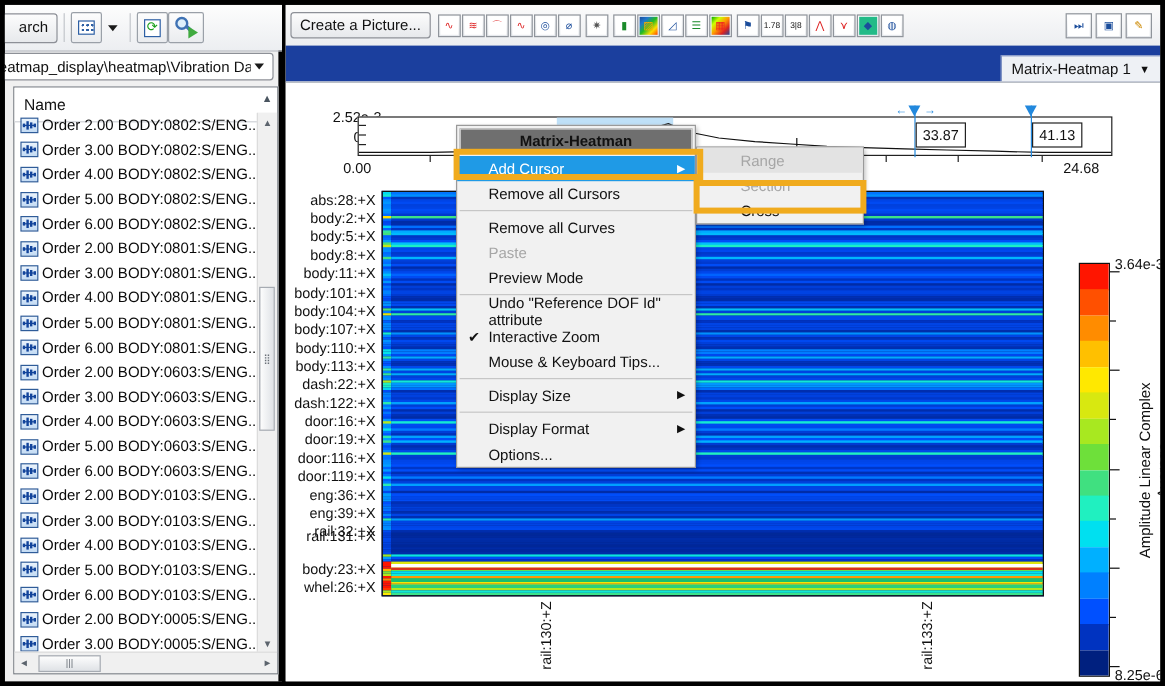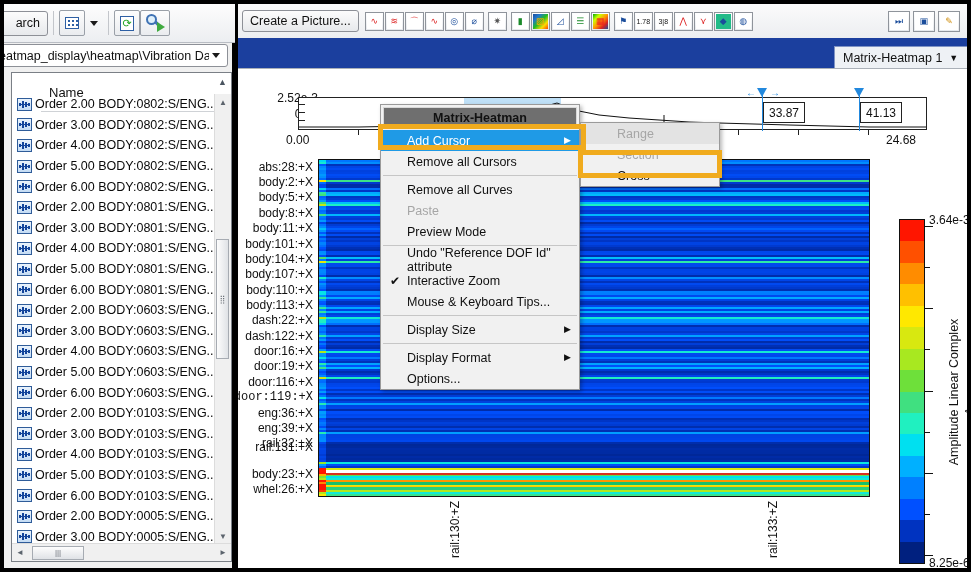--- a/index.html
+++ b/index.html
@@ -63,23 +63,23 @@
     display:flex;align-items:center;padding:0 4px;font-size:12.5px;color:#111;
   }
   .lp-path .txt{flex:1;white-space:nowrap;overflow:hidden;}
   .lp-path .dd{width:14px;display:flex;align-items:center;justify-content:center;}
 
   .lp-list{
     position:absolute;left:7px;top:68px;width:221px;height:490px;
     background:#fff;border:1px solid #7a7f86;box-sizing:border-box;overflow:hidden;
   }
   .lp-head{
-    height:39px;border-bottom:1px solid #cfd2d6;background:#fff;
+    height:29px;border-bottom:1px solid #cfd2d6;background:#fff;
     display:flex;align-items:center;padding-left:8px;font-size:13px;color:#111;
-    box-sizing:border-box;position:relative;margin-left:29px;
+    box-sizing:border-box;position:relative;
   }
   .lp-head .updn{position:absolute;right:4px;top:4px;color:#4a5560;font-size:9px;}
   .lp-rows{position:absolute;left:0;top:21px;right:16px;bottom:17px;overflow:hidden;}
   .lp-row{
     height:20.6px;display:flex;align-items:center;padding-left:5px;
     font-size:12.5px;color:#0a0a0a;white-space:nowrap;
   }
   .wave-ico{
     width:15px;height:13px;margin-right:3px;flex:0 0 auto;
     border:1px solid #2f5c99;box-sizing:border-box;
@@ -538,21 +538,21 @@
           <div class="yl" style="top: 84.5px;">body:101:+X</div>
           <div class="yl" style="top: 99.8636px;">body:104:+X</div>
           <div class="yl" style="top: 115.227px;">body:107:+X</div>
           <div class="yl" style="top: 130.591px;">body:110:+X</div>
           <div class="yl" style="top: 145.955px;">body:113:+X</div>
           <div class="yl" style="top: 161.318px;">dash:22:+X</div>
           <div class="yl" style="top: 176.682px;">dash:122:+X</div>
           <div class="yl" style="top: 192.045px;">door:16:+X</div>
           <div class="yl" style="top: 207.409px;">door:19:+X</div>
           <div class="yl" style="top: 222.773px;">door:116:+X</div>
-          <div class="yl" style="top: 238.136px; font-family: Liberation Mono, monospace;">door:119:+X</div>
+          <div class="yl" style="top: 238.136px;">door:119:+X</div>
           <div class="yl" style="top: 253.5px;">eng:36:+X</div>
           <div class="yl" style="top: 268.864px;">eng:39:+X</div>
           <div class="yl" style="top: 284.227px;">rail:32:+X</div>
           <div class="yl" style="top: 288px;">rail:131:+X</div>
           <div class="yl" style="top: 314.955px;">body:23:+X</div>
           <div class="yl" style="top: 330.318px;">whel:26:+X</div>
         </div>
       <div class="hm-frame">
         <div class="hm-rows" id="hm-rows">
             <div class="hm-r" style="top: 0px; height: 2.5119px;">

